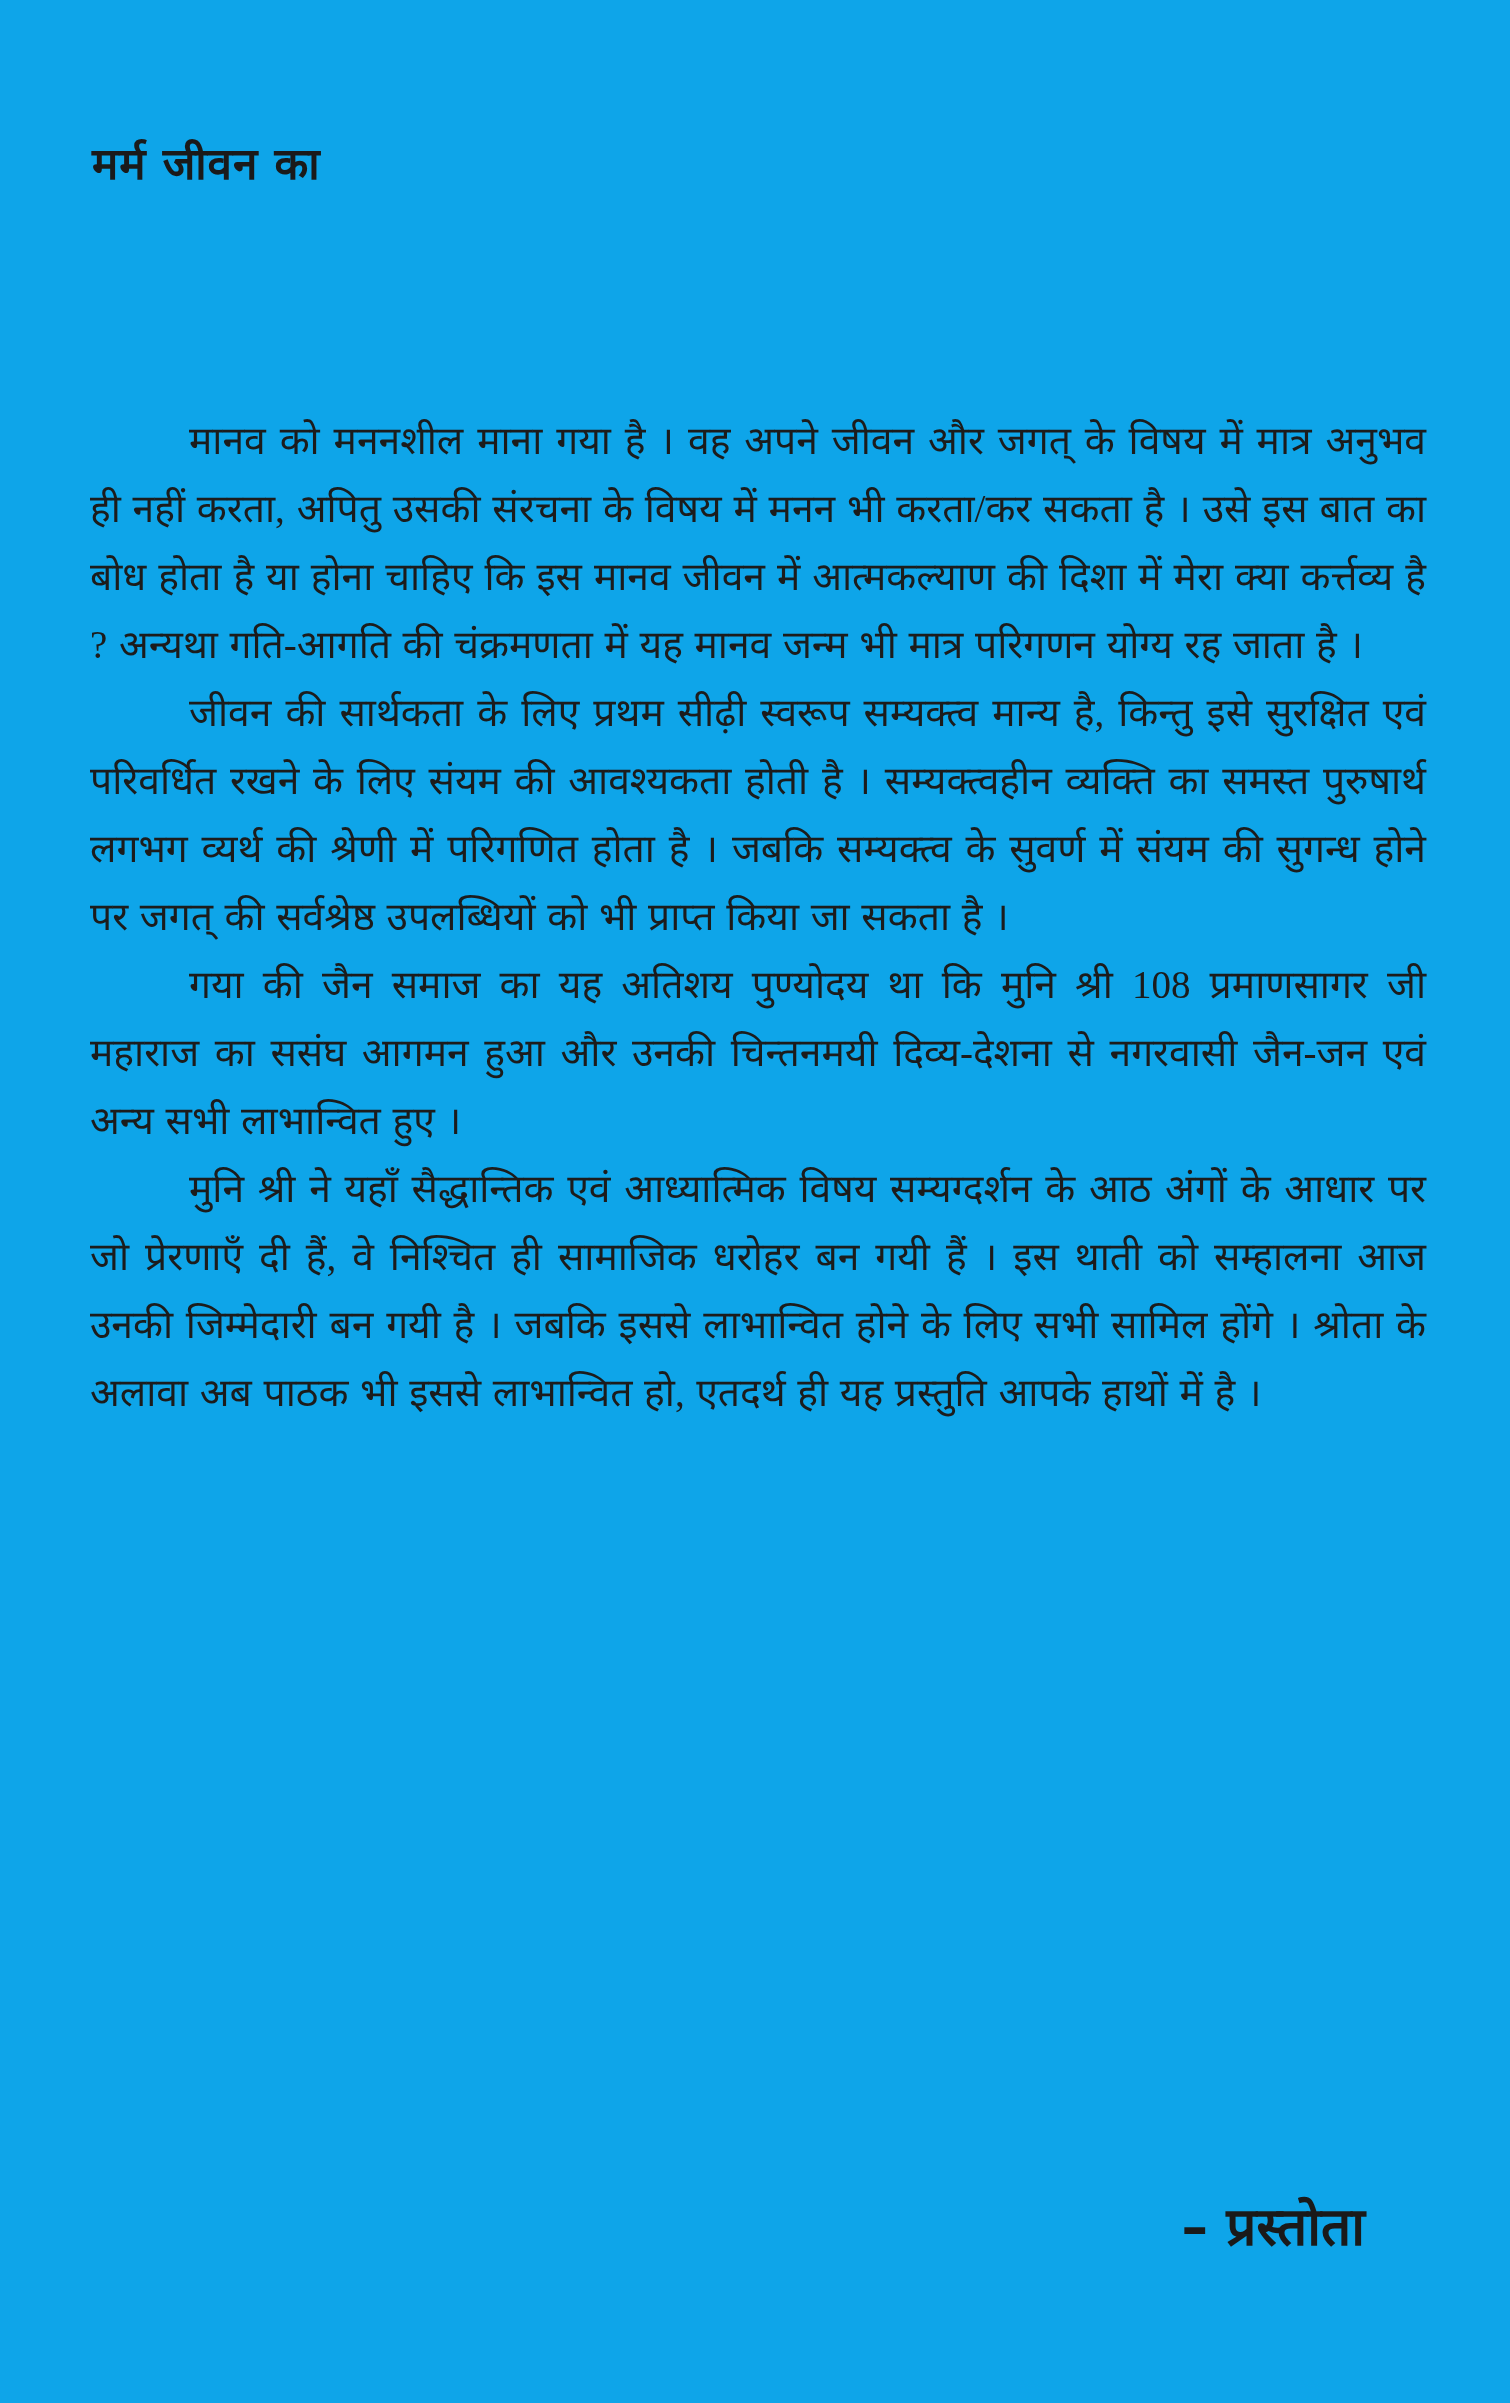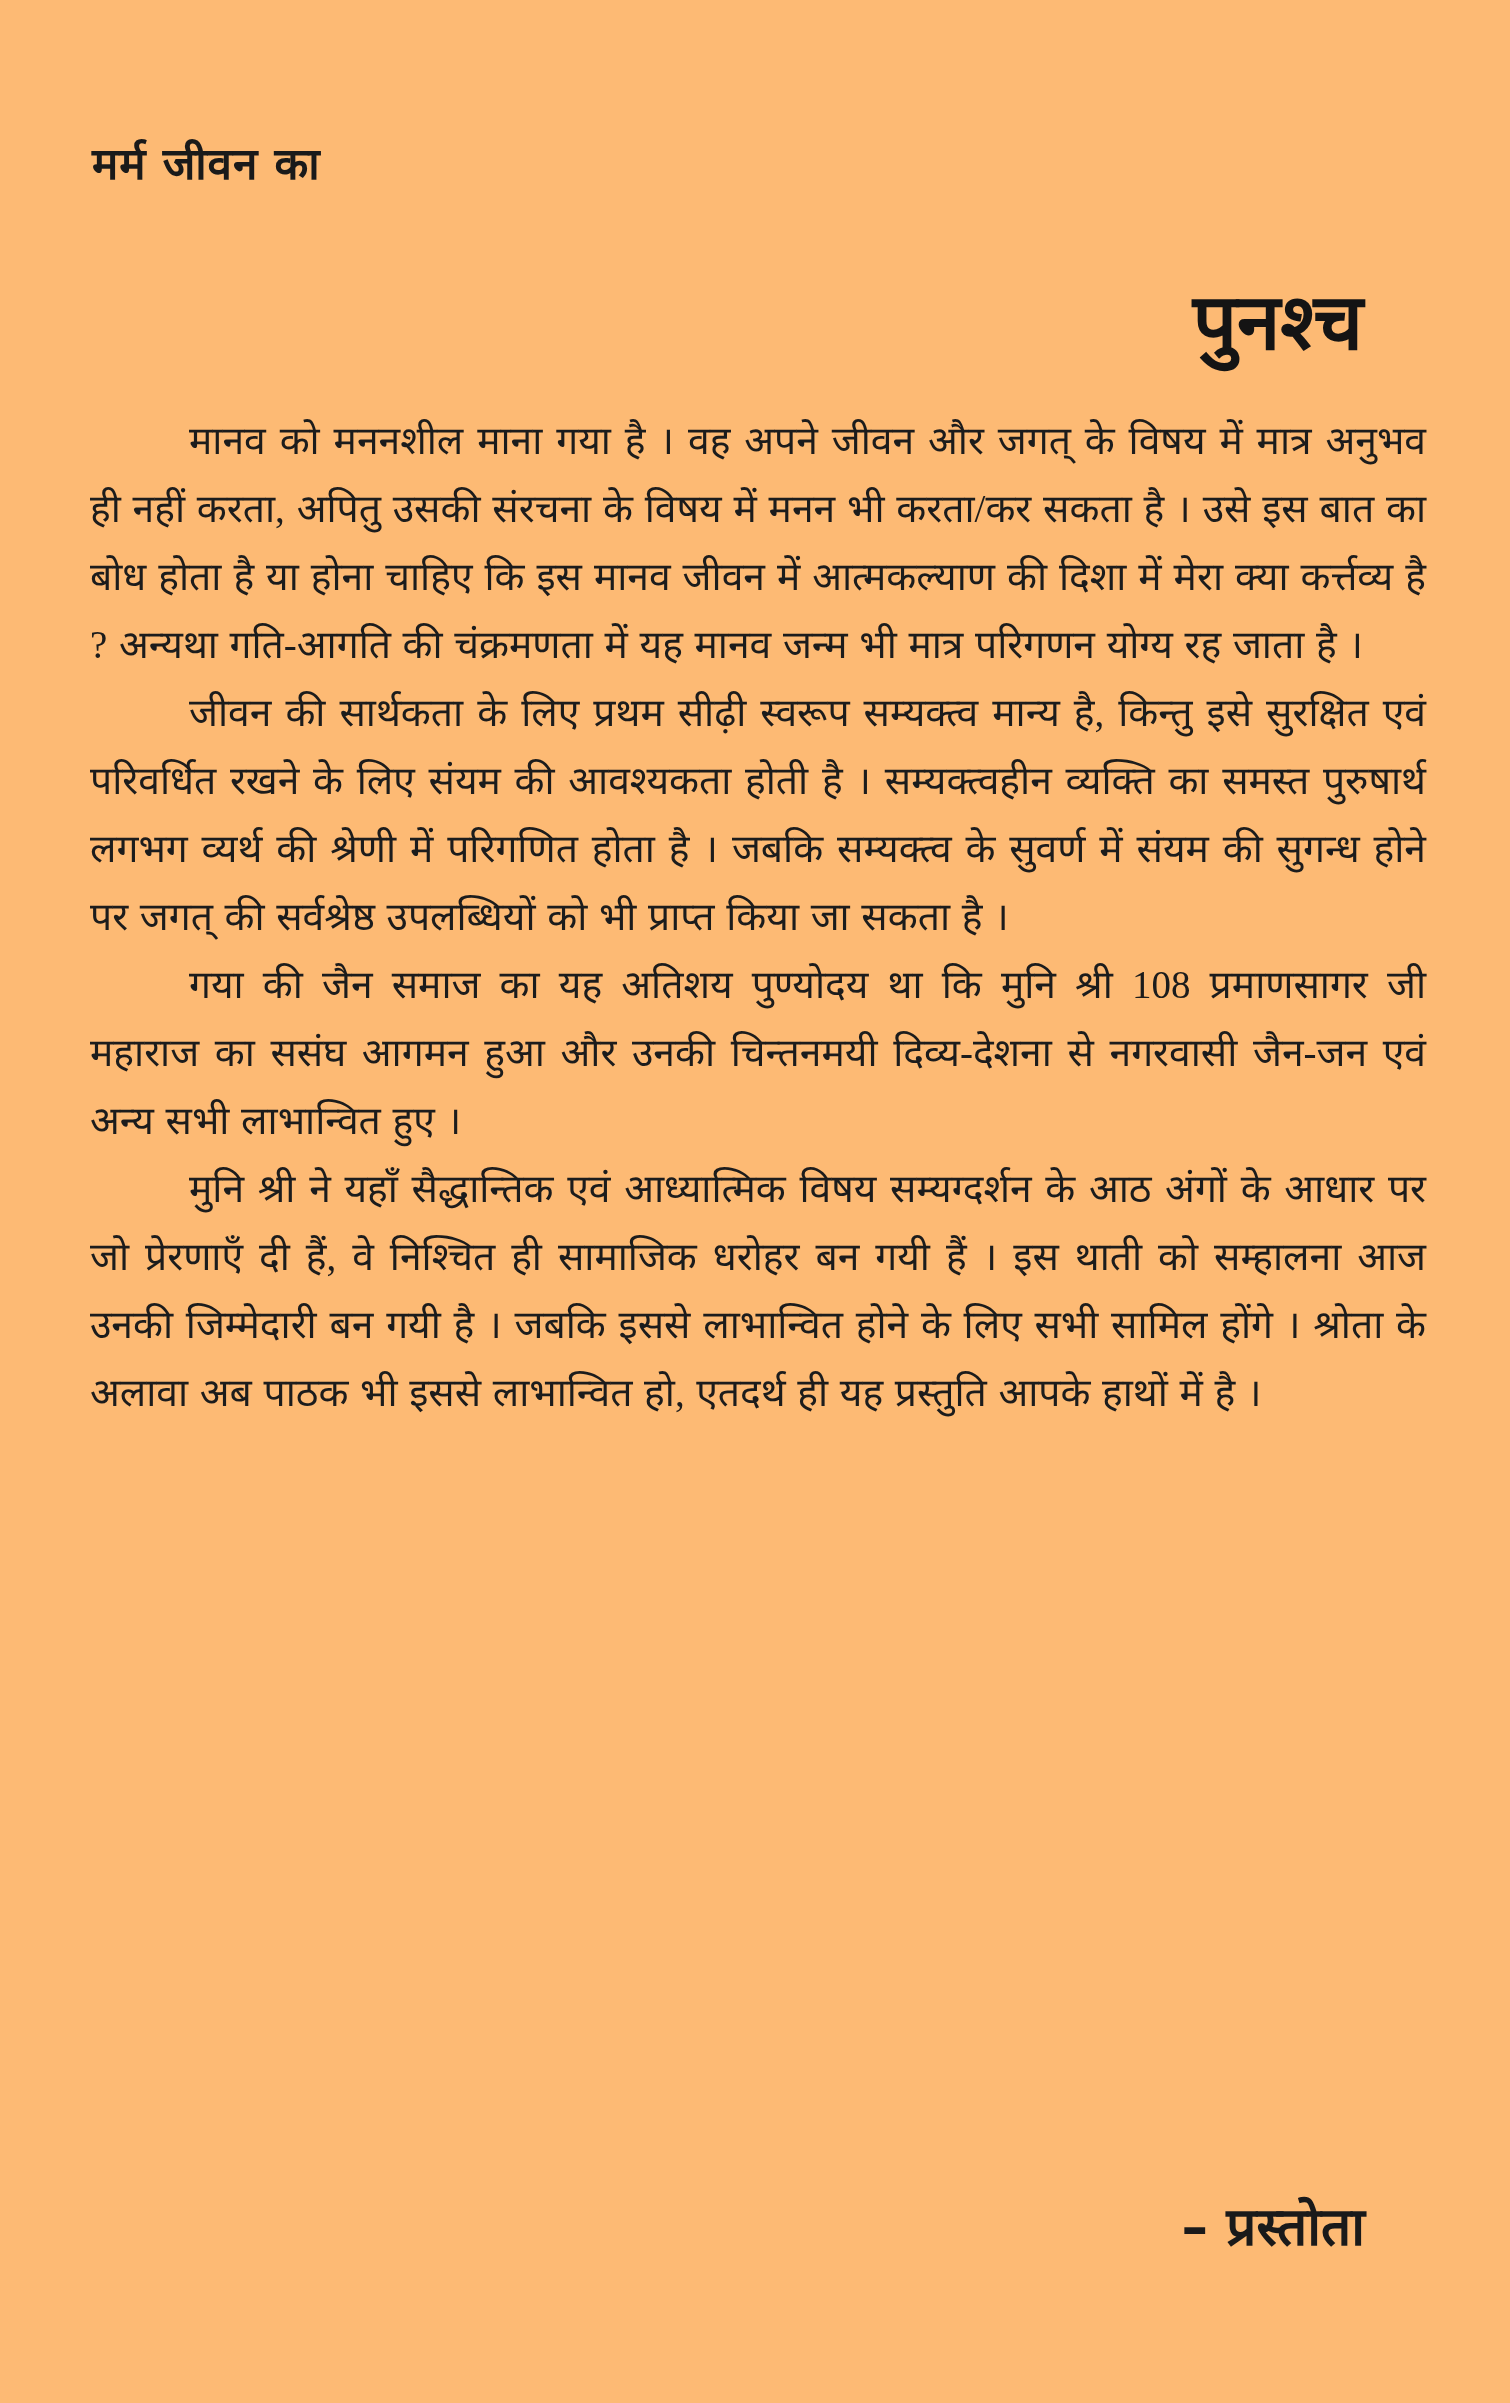--- a/index.html
+++ b/index.html
@@ -5,21 +5,21 @@
   html, body {
     margin: 0;
     padding: 0;
     background: #e8e8e8;
   }
   .page {
     position: relative;
     width: 1510px;
     height: 2404px;
     margin: 0 auto;
-    background: #fdba74;
+    background: #0ea5e9;
     color: #1c1c1c;
     overflow: hidden;
     font-family: "Liberation Serif", "DejaVu Serif", serif;
   }
   .book-title {
     position: absolute;
     left: 92px;
     top: 140px;
     font-family: "DejaVu Sans", "Liberation Sans", sans-serif;
     font-weight: 700;
@@ -65,21 +65,20 @@
     text-align: right;
   }
 </style>
 </head>
 <body>
 
 <div class="page">
 
   <div class="book-title">मर्म जीवन का</div>
 
-  <div class="section-heading">पुनश्च</div>
 
   <div class="text-column">
     <p>मानव को मननशील माना गया है । वह अपने जीवन और जगत् के विषय में मात्र अनुभव ही नहीं करता, अपितु उसकी संरचना के विषय में मनन भी करता/कर सकता है । उसे इस बात का बोध होता है या होना चाहिए कि इस मानव जीवन में आत्मकल्याण की दिशा में मेरा क्या कर्त्तव्य है ? अन्यथा गति-आगति की चंक्रमणता में यह मानव जन्म भी मात्र परिगणन योग्य रह जाता है ।</p>
     <p>जीवन की सार्थकता के लिए प्रथम सीढ़ी स्वरूप सम्यक्त्व मान्य है, किन्तु इसे सुरक्षित एवं परिवर्धित रखने के लिए संयम की आवश्यकता होती है । सम्यक्त्वहीन व्यक्ति का समस्त पुरुषार्थ लगभग व्यर्थ की श्रेणी में परिगणित होता है । जबकि सम्यक्त्व के सुवर्ण में संयम की सुगन्ध होने पर जगत् की सर्वश्रेष्ठ उपलब्धियों को भी प्राप्त किया जा सकता है ।</p>
     <p>गया की जैन समाज का यह अतिशय पुण्योदय था कि मुनि श्री 108 प्रमाणसागर जी महाराज का ससंघ आगमन हुआ और उनकी चिन्तनमयी दिव्य-देशना से नगरवासी जैन-जन एवं अन्य सभी लाभान्वित हुए ।</p>
     <p>मुनि श्री ने यहाँ सैद्धान्तिक एवं आध्यात्मिक विषय सम्यग्दर्शन के आठ अंगों के आधार पर जो प्रेरणाएँ दी हैं, वे निश्चित ही सामाजिक धरोहर बन गयी हैं । इस थाती को सम्हालना आज उनकी जिम्मेदारी बन गयी है । जबकि इससे लाभान्वित होने के लिए सभी सामिल होंगे । श्रोता के अलावा अब पाठक भी इससे लाभान्वित हो, एतदर्थ ही यह प्रस्तुति आपके हाथों में है ।</p>
   </div>
 
   <div class="signature">– प्रस्तोता</div>
 

